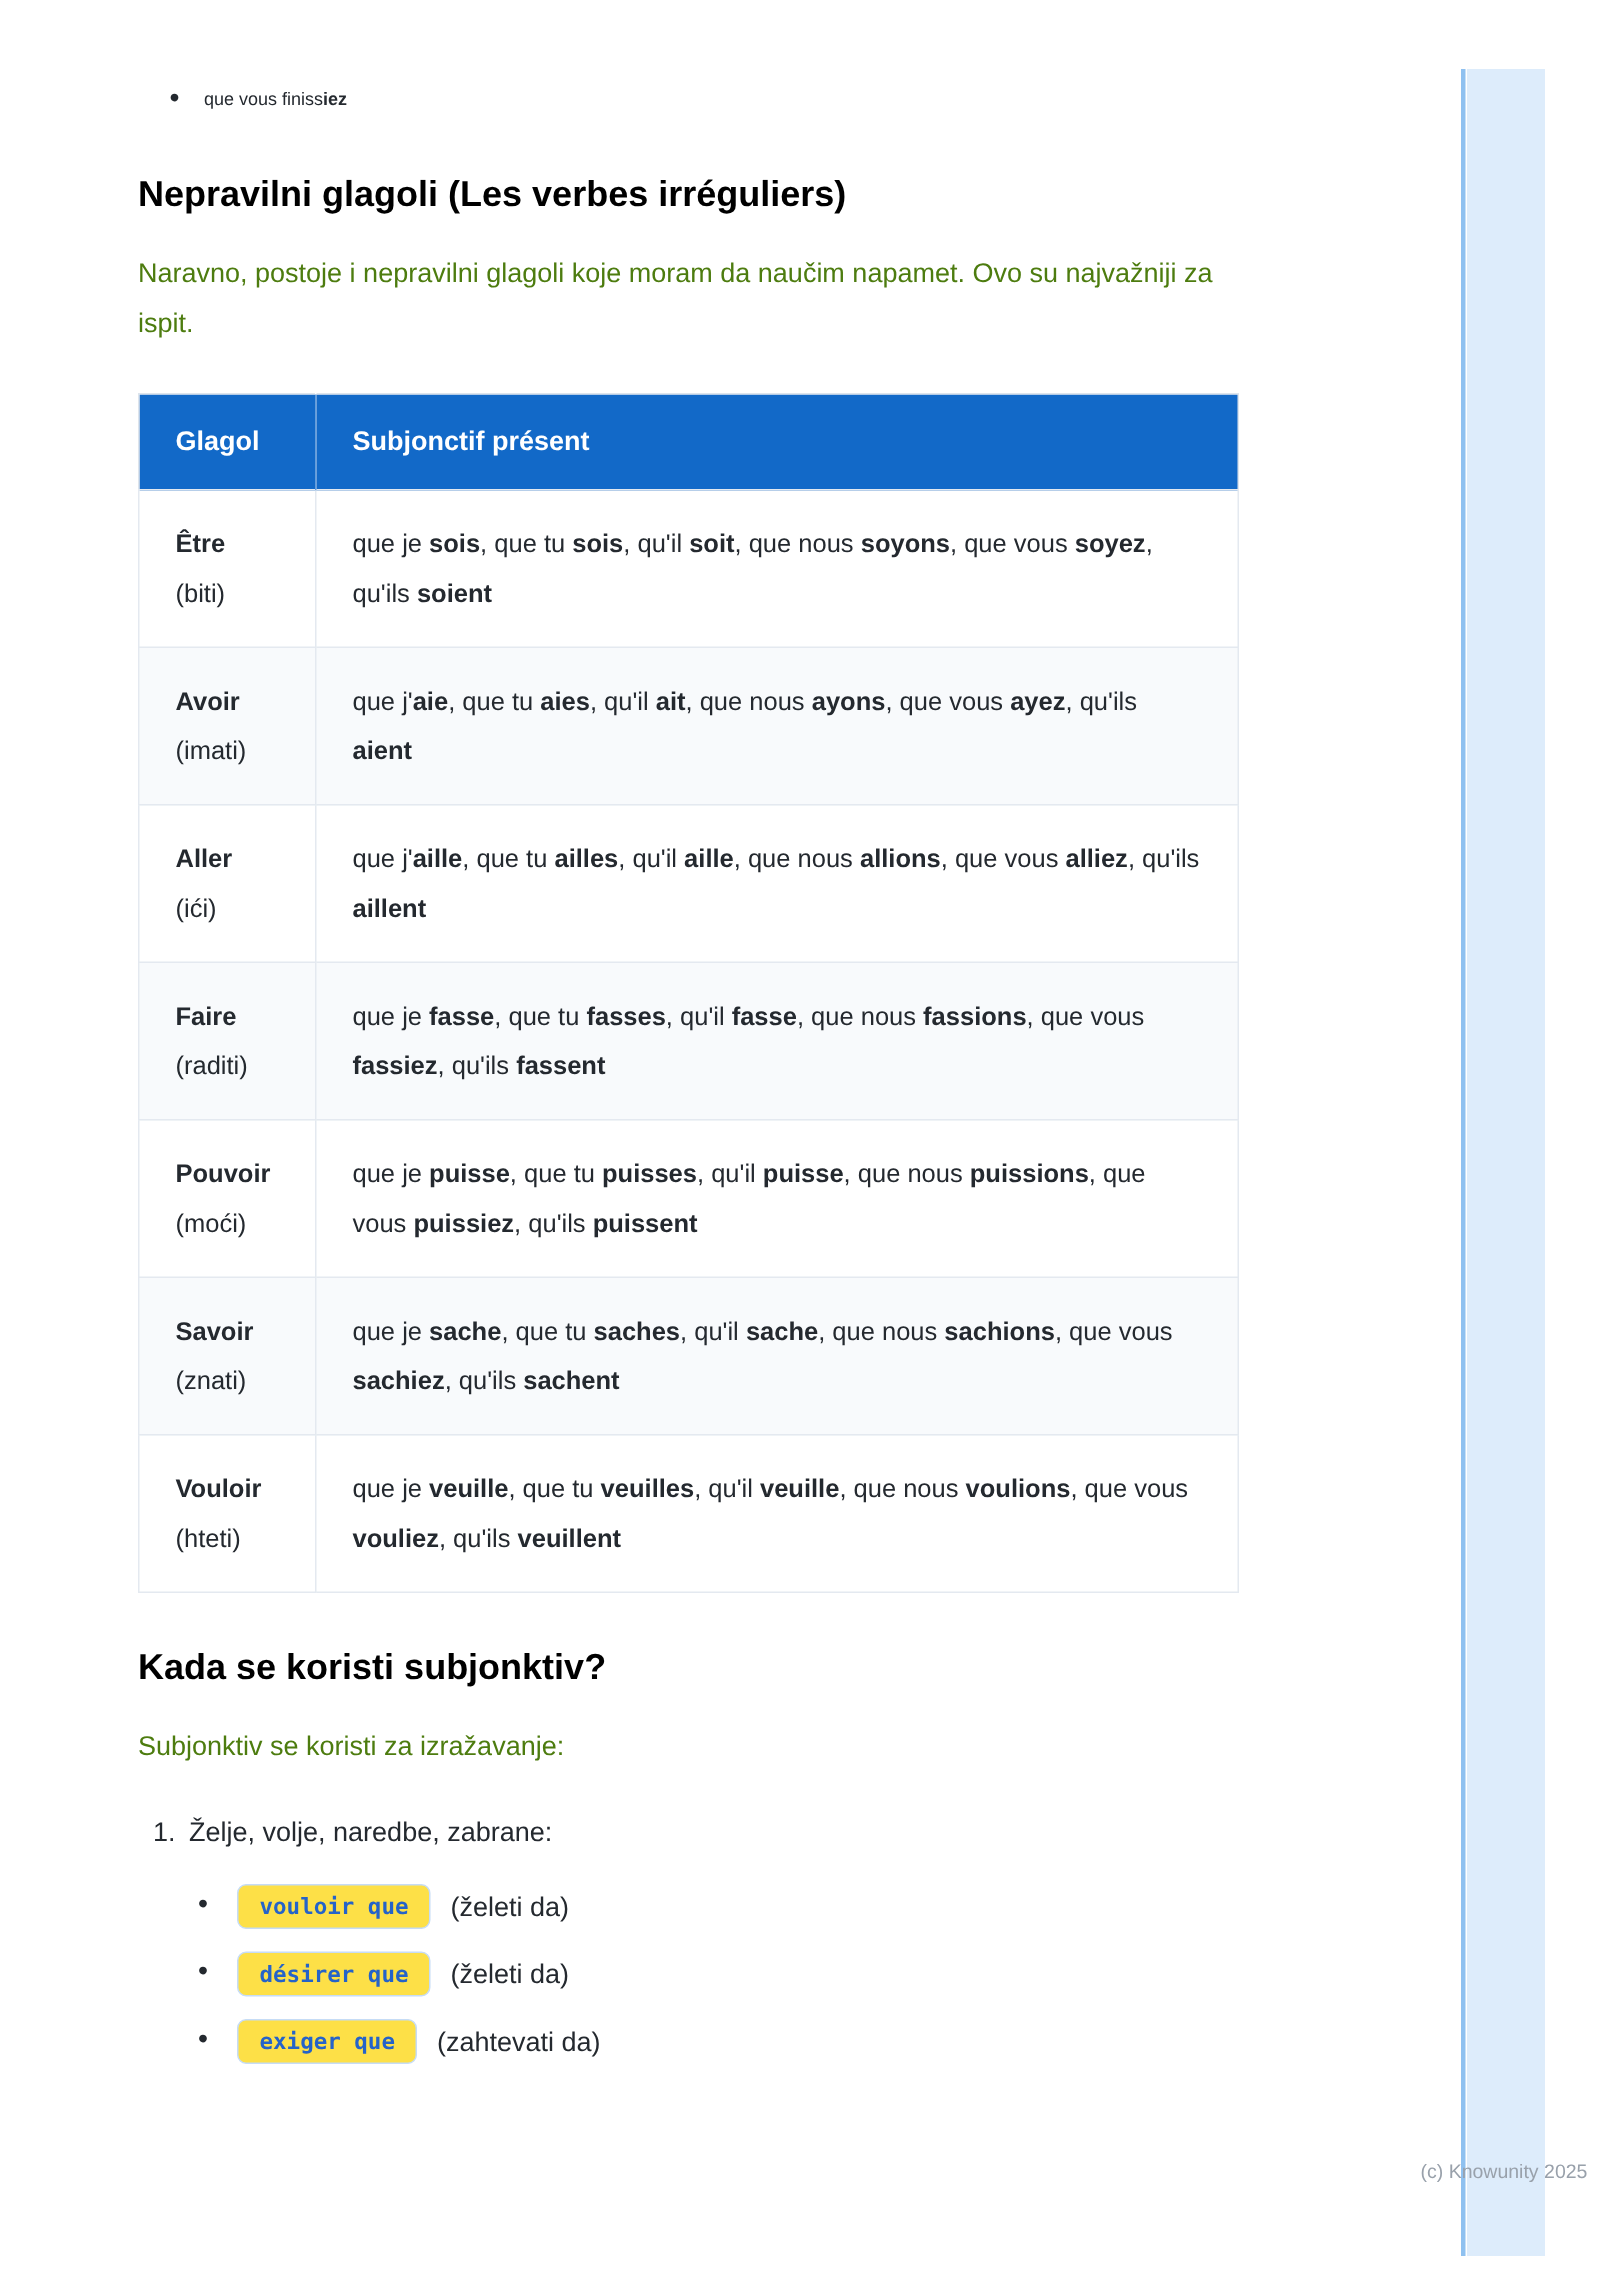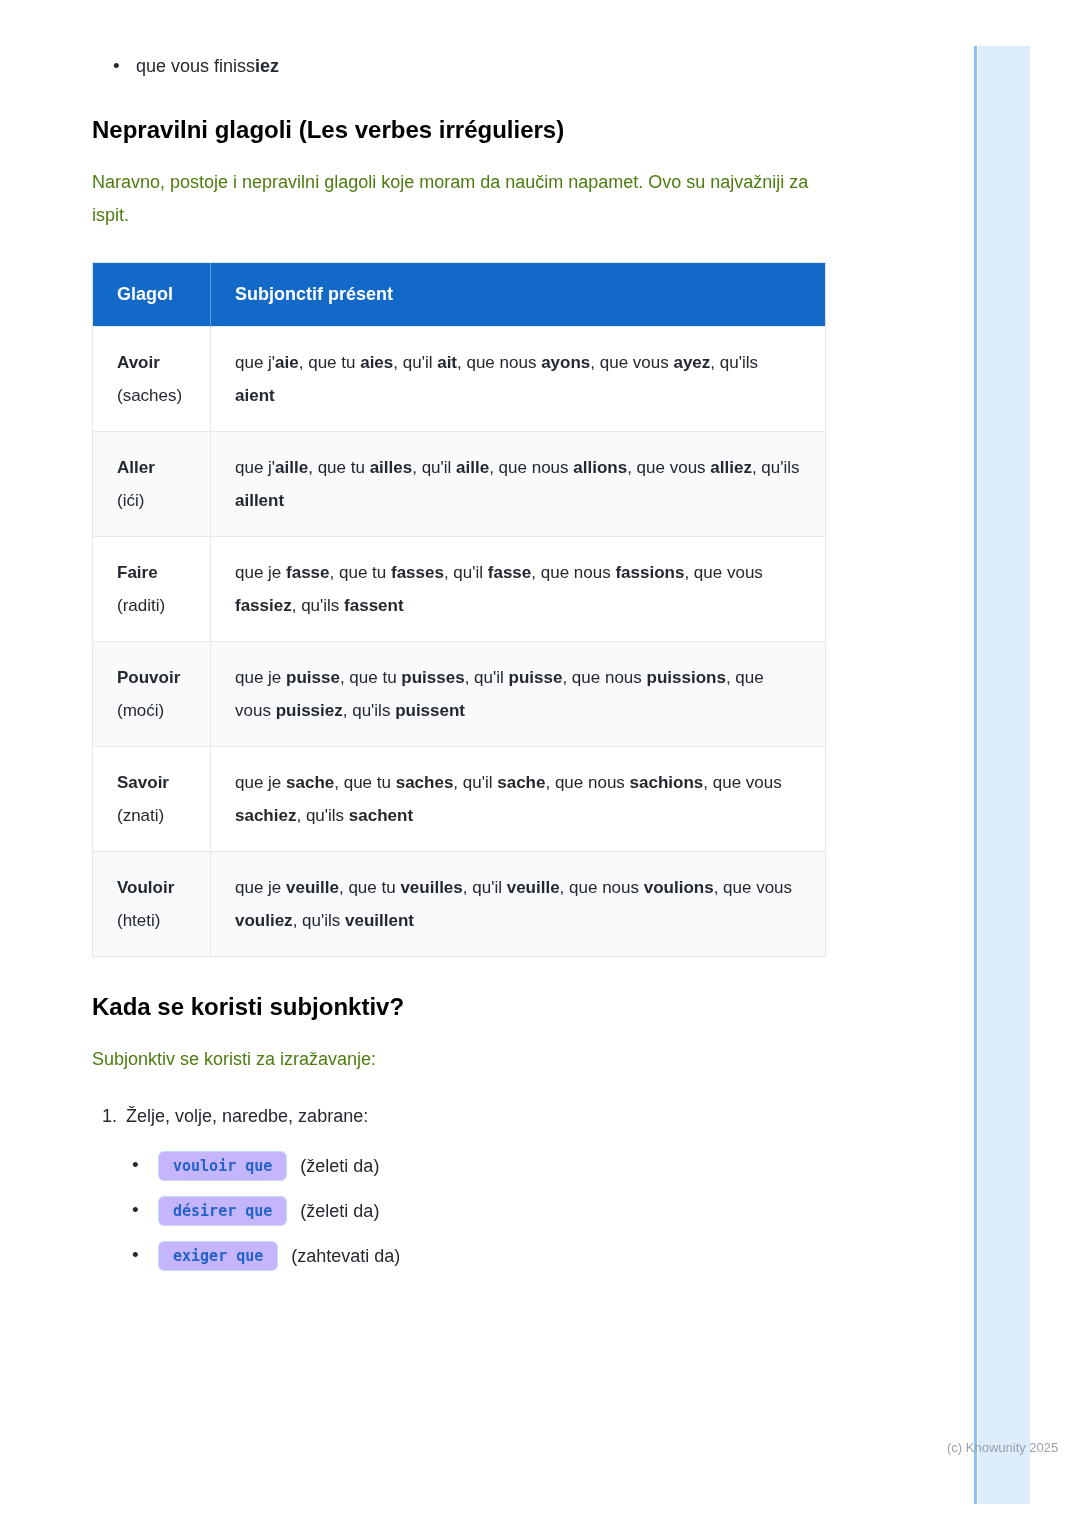--- a/index.html
+++ b/index.html
@@ -42,21 +42,21 @@
     z-index: 2;
   }
 
   ul.bullet-list {
     list-style: none;
     margin: 0;
     padding: 0 0 0 44px;
   }
   ul.bullet-list > li {
     position: relative;
-    font-size: 18px;
+    font-size: 12px;
     line-height: 28px;
     margin-bottom: 15px;
   }
   ul.bullet-list > li::before {
     content: "\2022";
     position: absolute;
     left: -23px;
     top: 0;
     font-size: 19px;
     color: #24292f;
@@ -135,21 +135,21 @@
     top: 4px;
     font-size: 19px;
     color: #24292f;
   }
   .code-chip {
     display: inline-block;
     font-family: "DejaVu Sans Mono", monospace;
     font-weight: 700;
     font-size: 15px;
     color: #2563c9;
-    background: #c4b5fd;
+    background: #fde047;
     border: 1px solid #c6dcf6;
     border-radius: 6px;
     padding: 5px 14px;
     white-space: nowrap;
   }
   .chip-meaning { font-size: 18px; }
 
   .footer-credit {
     position: absolute;
     left: 947px;
@@ -181,22 +181,29 @@
   <table class="conj-table">
     <thead>
       <tr>
         <th class="col-verb">Glagol</th>
         <th>Subjonctif présent</th>
       </tr>
     </thead>
     <tbody>
       <tr>
         <td>
+          <div class="verb-name">Être</div>
+          <div class="verb-translation">(biti)</div>
+        </td>
+        <td>que je <strong>sois</strong>, que tu <strong>sois</strong>, qu'il <strong>soit</strong>, que nous <strong>soyons</strong>, que vous <strong>soyez</strong>, qu'ils <strong>soient</strong></td>
+      </tr>
+      <tr>
+        <td>
           <div class="verb-name">Avoir</div>
-          <div class="verb-translation">(saches)</div>
+          <div class="verb-translation">(imati)</div>
         </td>
         <td>que j'<strong>aie</strong>, que tu <strong>aies</strong>, qu'il <strong>ait</strong>, que nous <strong>ayons</strong>, que vous <strong>ayez</strong>, qu'ils <strong>aient</strong></td>
       </tr>
       <tr>
         <td>
           <div class="verb-name">Aller</div>
           <div class="verb-translation">(ići)</div>
         </td>
         <td>que j'<strong>aille</strong>, que tu <strong>ailles</strong>, qu'il <strong>aille</strong>, que nous <strong>allions</strong>, que vous <strong>alliez</strong>, qu'ils <strong>aillent</strong></td>
       </tr>

